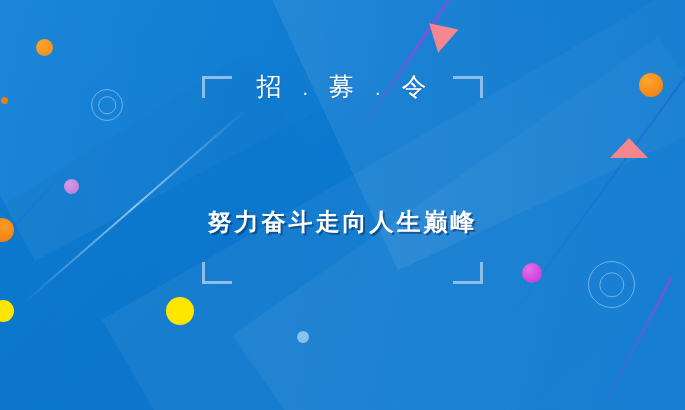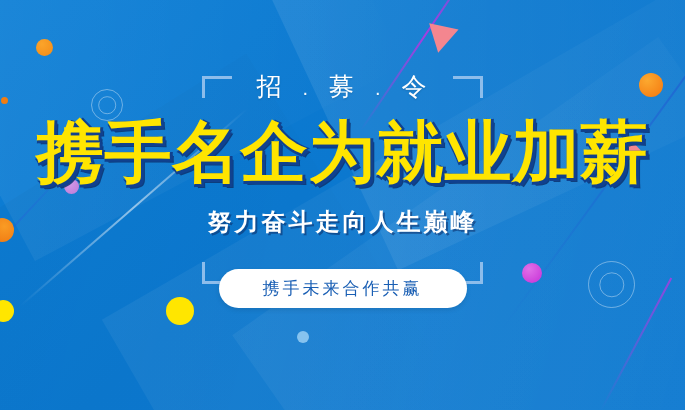--- a/index.html
+++ b/index.html
@@ -285,21 +285,17 @@
   </div>
 
   <div class="eyebrow">
     <span>招</span>
     <span class="sep">.</span>
     <span>募</span>
     <span class="sep">.</span>
     <span>令</span>
   </div>
 
-  <div class="headline">携手名企为就业加薪</div>
 
   <div class="subline">努力奋斗走向人生巅峰</div>
 
-  <div class="cta-wrap">
-    <div class="cta">携手未来合作共赢</div>
-  </div>
 
 </div>
 
 </body></html>

